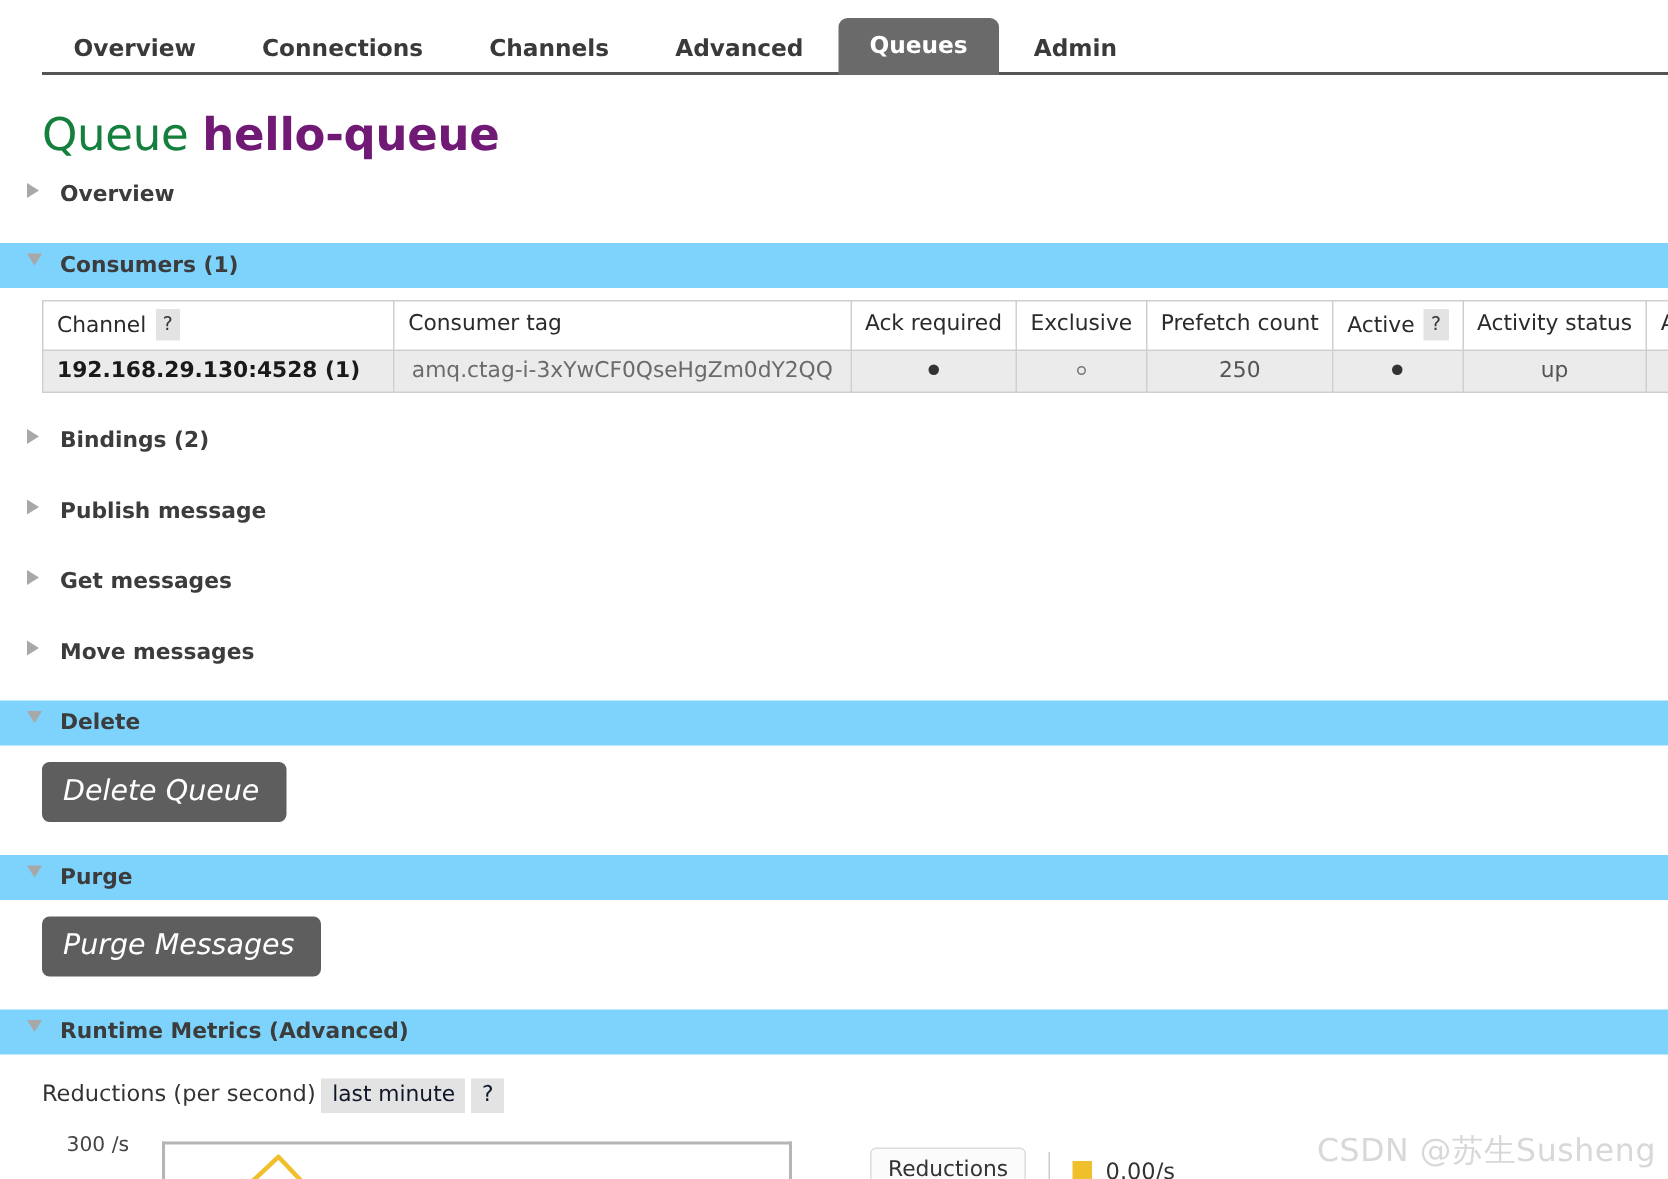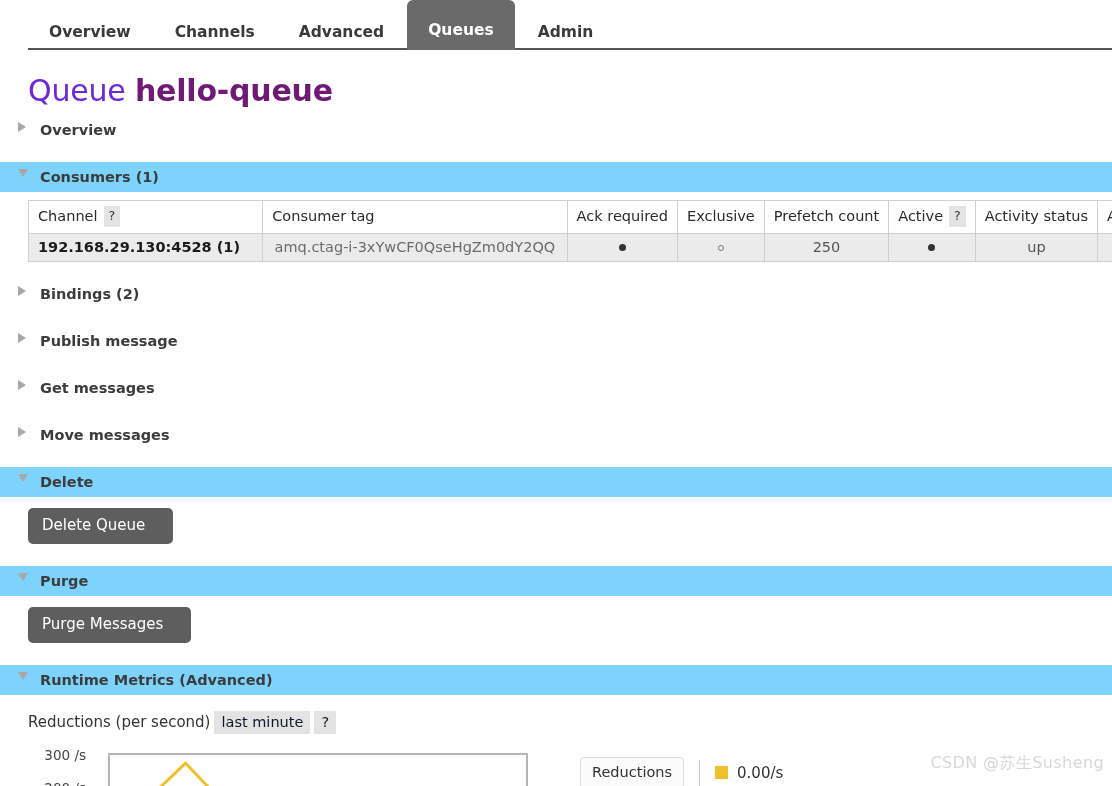--- a/index.html
+++ b/index.html
@@ -41,33 +41,33 @@
     font-weight: bold;
     color: #3a3a3a;
     cursor: pointer;
     white-space: nowrap;
     line-height: 1.1;
     border-radius: 6px 6px 0 0;
   }
   .nav-tab.active {
     background: #6a6a6a;
     color: #ffffff;
-    padding-top: 22px;
+    padding-top: 10px;
     padding-bottom: 11px;
   }
 
   
   .page-title {
     margin: 24px 0 0 28px;
     font-size: 30px;
     font-weight: normal;
     line-height: 1.15;
     letter-spacing: -0.2px;
   }
-  .page-title .t-prefix { color: #6d28d9; }
+  .page-title .t-prefix { color: #15803d; }
   .page-title .t-name { color: #701a75; font-weight: bold; }
 
   
   .section-head {
     display: flex;
     align-items: center;
     height: 30px;
     padding-left: 40px;
     font-size: 14.5px;
     font-weight: bold;
@@ -158,25 +158,26 @@
   .dot-off { background: transparent; border: 1.5px solid #777777; width: 6px; height: 6px; }
 
   
   .btn {
     display: inline-block;
     background: #5e5e5e;
     color: #ffffff;
     border: none;
     border-radius: 5px;
     font-family: inherit;
-    font-size: 15px;
-    padding: 10px 28px 11px 14px;
+    font-size: 19px;
+    padding: 10px 18px 11px 14px;
     margin: 11px 0 0 28px;
     cursor: pointer;
     line-height: 1;
+    font-style: italic;
   }
 
   
   .metric-label {
     margin: 16px 0 0 28px;
     font-size: 15px;
     color: #333333;
   }
   .chip {
     display: inline-block;
@@ -248,34 +249,35 @@
     background: #f0c02c;
     margin-right: 9px;
   }
   .legend-val { font-size: 15px; color: #333333; }
 
   
   .watermark {
     position: absolute;
     right: 8px;
     top: 753px;
-    font-size: 16px;
+    font-size: 21px;
     color: #d8d8d8;
     white-space: nowrap;
     letter-spacing: 0.4px;
   }
 </style>
 </head>
 <body>
 
 
 
 
 <div class="navbar">
   <div class="nav-tab">Overview</div>
+  <div class="nav-tab">Connections</div>
   <div class="nav-tab">Channels</div>
   <div class="nav-tab">Advanced</div>
   <div class="nav-tab active">Queues</div>
   <div class="nav-tab">Admin</div>
 </div>
 
 
 <h1 class="page-title">
   <span class="t-prefix">Queue</span>
   <span class="t-name">hello-queue</span>

